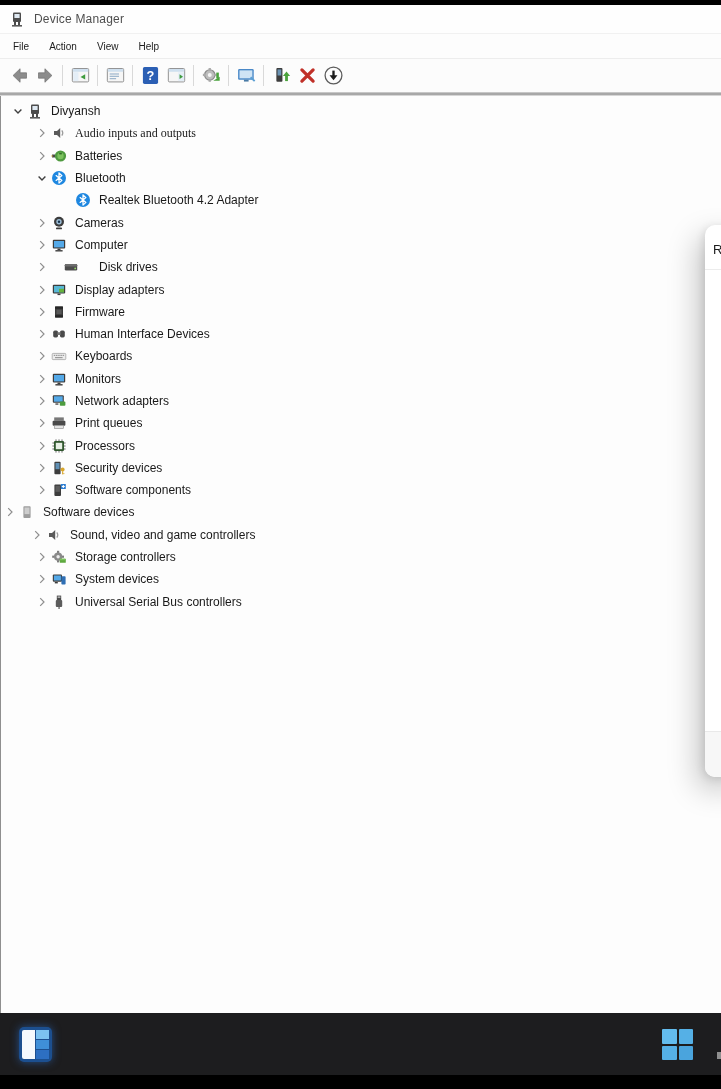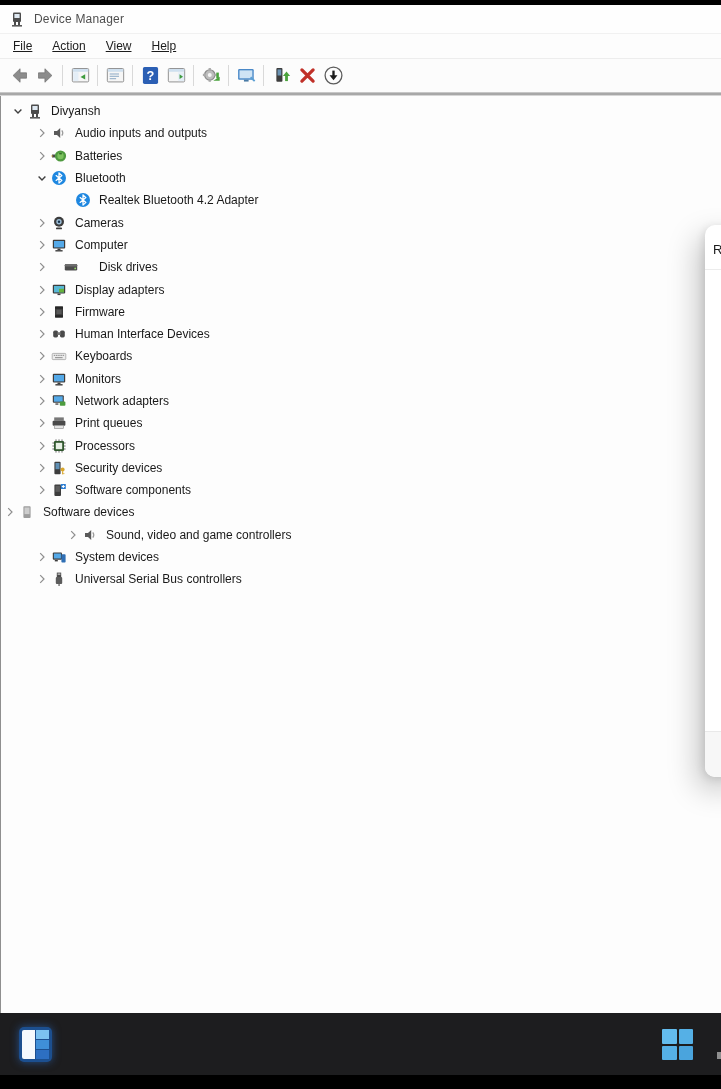--- a/index.html
+++ b/index.html
@@ -20,21 +20,21 @@
     height: 29px; flex: none; display: flex; align-items: center;
     padding-left: 9px; background: #fefefe; border-bottom: 1px solid #f1f1f1;
   }
   .titlebar .app-icon { width: 16px; height: 17px; flex: none; }
   .title-text { font-size: 12px; color: #4e4e4e; margin-left: 9px; letter-spacing: .2px; }
 
   .menubar {
     height: 25px; flex: none; display: flex; align-items: center;
     padding-left: 3px; background: #fdfdfd; border-bottom: 1px solid #ededed;
   }
-  .menu-item { font-size: 12px; color: #1c1c1c; padding: 3px 10px; cursor: default; text-decoration: underline; }
+  .menu-item { font-size: 10px; color: #1c1c1c; padding: 3px 10px; cursor: default; }
 
   .toolbar {
     height: 33px; flex: none; display: flex; align-items: center;
     padding-left: 6px; background: #fcfcfc;
   }
   .tool-btn {
     width: 26px; height: 26px; flex: none; display: flex;
     align-items: center; justify-content: center; border-radius: 2px;
   }
   .tool-sep { width: 1px; height: 21px; background: #d9d9d9; flex: none; margin: 0 4px; }
@@ -253,21 +253,21 @@
           </span>
           <span class="tree-icon"><svg width="16" height="16" viewBox="0 0 16 16">
               <rect x="4" y="1.5" width="8" height="9.5" rx="1" fill="#4c4c4c"></rect>
               <rect x="5.4" y="3" width="5.2" height="4" fill="#dfe9f2"></rect>
               <rect x="5" y="11" width="2" height="3.5" fill="#4c4c4c"></rect>
               <rect x="9" y="11" width="2" height="3.5" fill="#4c4c4c"></rect>
               <rect x="3" y="14" width="10" height="1.6" fill="#5a5a5a"></rect>
             </svg></span>
           <span class="tree-label">Divyansh</span>
         </div>
-        <div class="tree-row" style="padding-left: 32px;">
+        <div class="tree-row" style="padding-left: 32px; font-family: Liberation Serif, serif;">
           <span class="chevron">
             <svg width="16" height="16" viewBox="0 0 16 16">
               <path d="M6.2 4.2 L10 8 L6.2 11.8" stroke="#8f8f8f" stroke-width="1.2" fill="none"></path>
             </svg>
           </span>
           <span class="tree-icon"><svg width="16" height="16" viewBox="0 0 16 16">
               <path d="M3 6 L6 6 L9.2 3 L9.2 13 L6 10 L3 10 Z" fill="#5a5a5a"></path>
               <path d="M10.8 5.4 Q12.8 8 10.8 10.6" stroke="#9a9a9a" fill="none" stroke-width="1.2"></path>
             </svg></span>
           <span class="tree-label">Audio inputs and outputs</span>
@@ -497,31 +497,51 @@
             <svg width="16" height="16" viewBox="0 0 16 16">
               <path d="M6.2 4.2 L10 8 L6.2 11.8" stroke="#8f8f8f" stroke-width="1.2" fill="none"></path>
             </svg>
           </span>
           <span class="tree-icon"><svg width="16" height="16" viewBox="0 0 16 16">
               <rect x="4.4" y="2.2" width="7.2" height="11.8" rx="0.9" fill="#9d9d9d"></rect>
               <rect x="5.5" y="3.5" width="5" height="6.6" fill="#cdcdcd"></rect>
             </svg></span>
           <span class="tree-label">Software devices</span>
         </div>
-        <div class="tree-row" style="padding-left: 27px; margin-left: 36px;">
+        <div class="tree-row" style="padding-left: 27px;">
           <span class="chevron">
             <svg width="16" height="16" viewBox="0 0 16 16">
               <path d="M6.2 4.2 L10 8 L6.2 11.8" stroke="#8f8f8f" stroke-width="1.2" fill="none"></path>
             </svg>
           </span>
           <span class="tree-icon"><svg width="16" height="16" viewBox="0 0 16 16">
               <path d="M3 6 L6 6 L9.2 3 L9.2 13 L6 10 L3 10 Z" fill="#5a5a5a"></path>
               <path d="M10.8 5.4 Q12.8 8 10.8 10.6" stroke="#9a9a9a" fill="none" stroke-width="1.2"></path>
             </svg></span>
           <span class="tree-label">Sound, video and game controllers</span>
+        </div>
+        <div class="tree-row" style="padding-left: 32px;">
+          <span class="chevron">
+            <svg width="16" height="16" viewBox="0 0 16 16">
+              <path d="M6.2 4.2 L10 8 L6.2 11.8" stroke="#8f8f8f" stroke-width="1.2" fill="none"></path>
+            </svg>
+          </span>
+          <span class="tree-icon"><svg width="16" height="16" viewBox="0 0 16 16">
+              <g fill="#7d7d7d">
+                <rect x="6" y="1.8" width="2.2" height="2.6"></rect>
+                <rect x="6" y="10.8" width="2.2" height="2.6"></rect>
+                <rect x="1.2" y="6.6" width="2.6" height="2.2"></rect>
+                <rect x="10.4" y="6.6" width="2.6" height="2.2"></rect>
+              </g>
+              <circle cx="7.1" cy="7.7" r="4.1" fill="#8a8a8a"></circle>
+              <circle cx="7.1" cy="7.7" r="1.7" fill="#ececec"></circle>
+              <rect x="8.8" y="9.8" width="6" height="4" rx="0.6" fill="#5da83e"></rect>
+              <rect x="8.8" y="9.8" width="6" height="1.4" rx="0.6" fill="#7cc25e"></rect>
+            </svg></span>
+          <span class="tree-label">Storage controllers</span>
         </div>
         <div class="tree-row" style="padding-left: 32px;">
           <span class="chevron">
             <svg width="16" height="16" viewBox="0 0 16 16">
               <path d="M6.2 4.2 L10 8 L6.2 11.8" stroke="#8f8f8f" stroke-width="1.2" fill="none"></path>
             </svg>
           </span>
           <span class="tree-icon"><svg width="16" height="16" viewBox="0 0 16 16">
               <rect x="1.8" y="3.4" width="9.2" height="7.4" rx="1" fill="#3c3c3c"></rect>
               <rect x="2.9" y="4.5" width="7" height="5" fill="#54a9e8"></rect>

